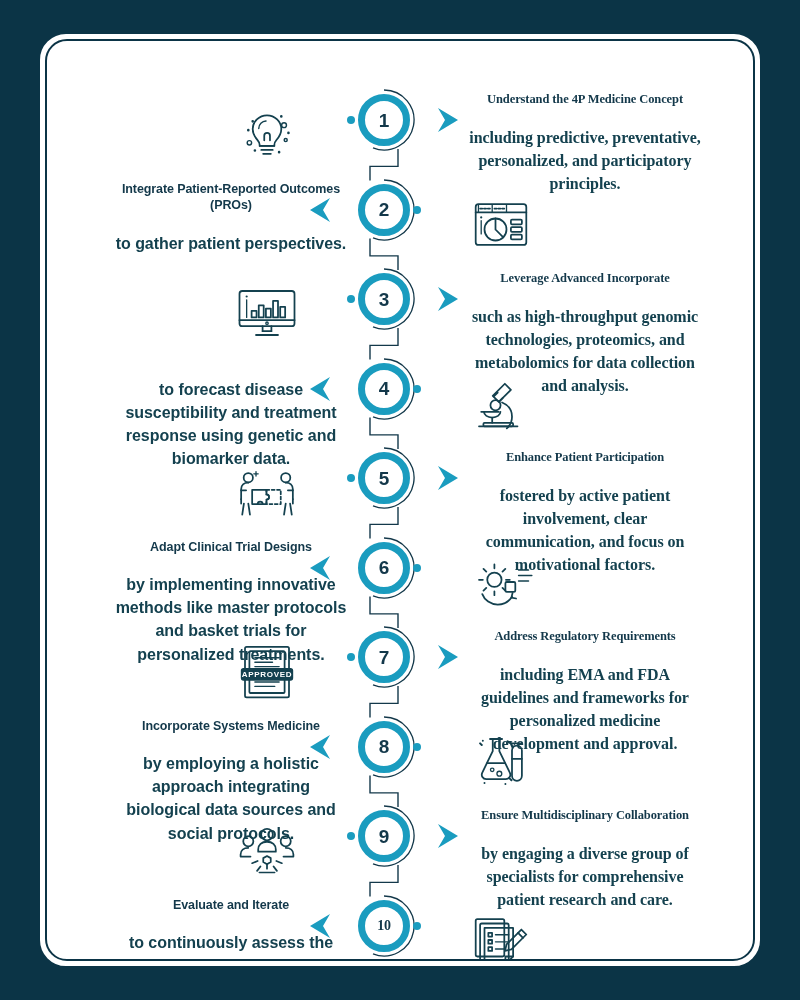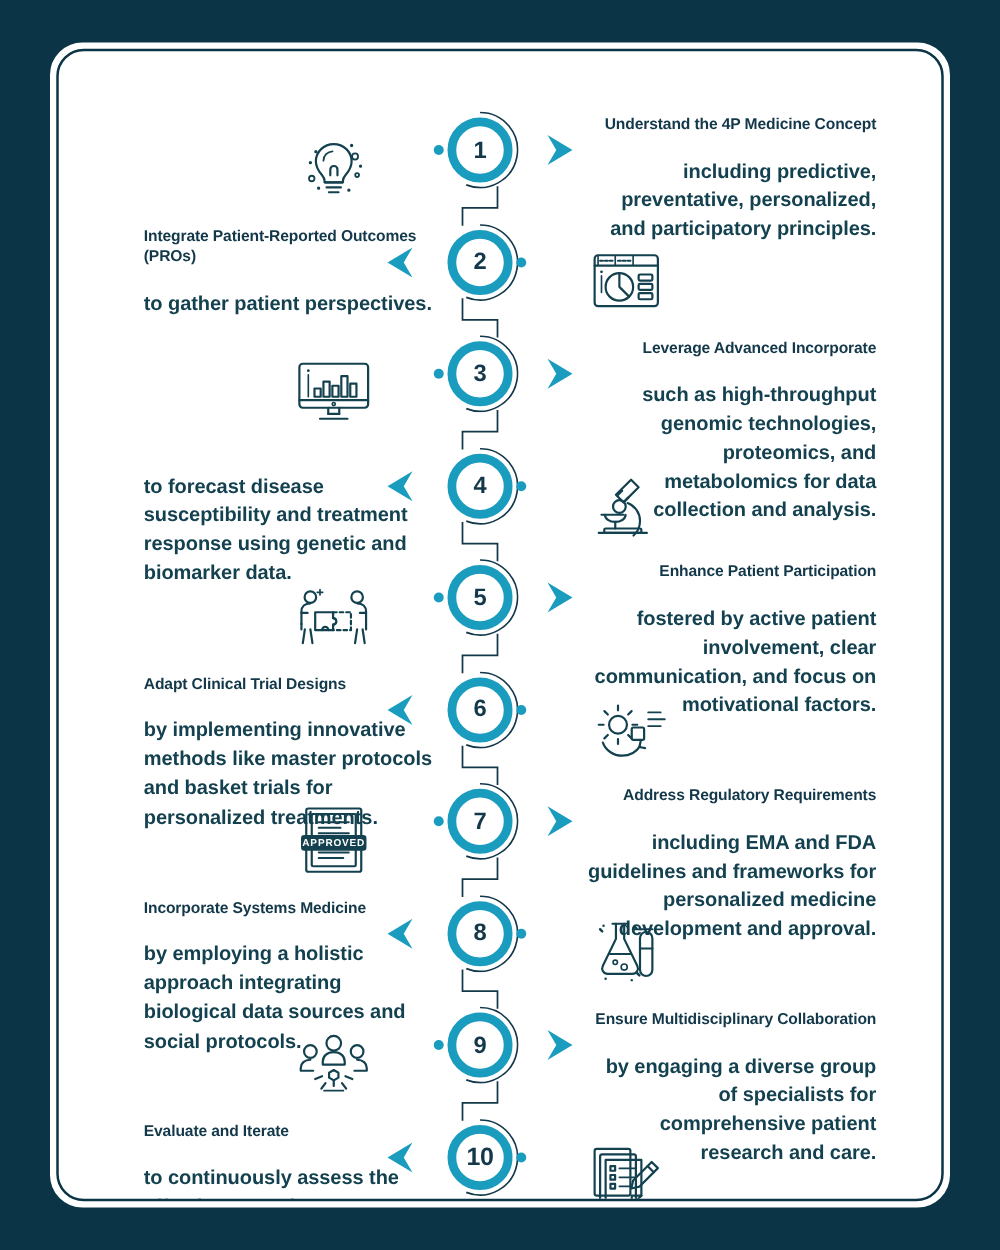--- a/index.html
+++ b/index.html
@@ -57,21 +57,21 @@
     background: #ffffff;
     display: flex; align-items: center; justify-content: center;
   }
   .num {
     font-size: 19px;
     font-weight: 700;
     color: #13384a;
     letter-spacing: -0.3px;
     line-height: 1;
   }
-  .num.wide { font-size: 20px; }
+  .num.wide { font-size: 14px; font-family: Liberation Serif, serif; }
   .arc {
     position: absolute;
     left: 0; top: 0;
     width: 62px; height: 62px;
   }
   .dot {
     position: absolute;
     width: 8px; height: 8px;
     border-radius: 50%;
     background: #1a9cbf;
@@ -87,22 +87,22 @@
   }
   .chev.right { left: 84px; }
   .chev.left  { left: -44px; }
 
   
   .txt {
     position: absolute;
     top: 2px;
     width: 232px;
   }
-  .txt.right { left: 116px; text-align: right; }
-  .txt.left  { left: -238px; text-align: left; }
+  .txt.right { left: 116px; text-align: center; font-family: Liberation Serif, serif; }
+  .txt.left  { left: -238px; text-align: center; }
   .t-title {
     font-size: 12.5px;
     font-weight: 700;
     color: #13384a;
     line-height: 1.32;
     letter-spacing: -0.1px;
   }
   .t-desc {
     font-size: 16px;
     font-weight: 600;

